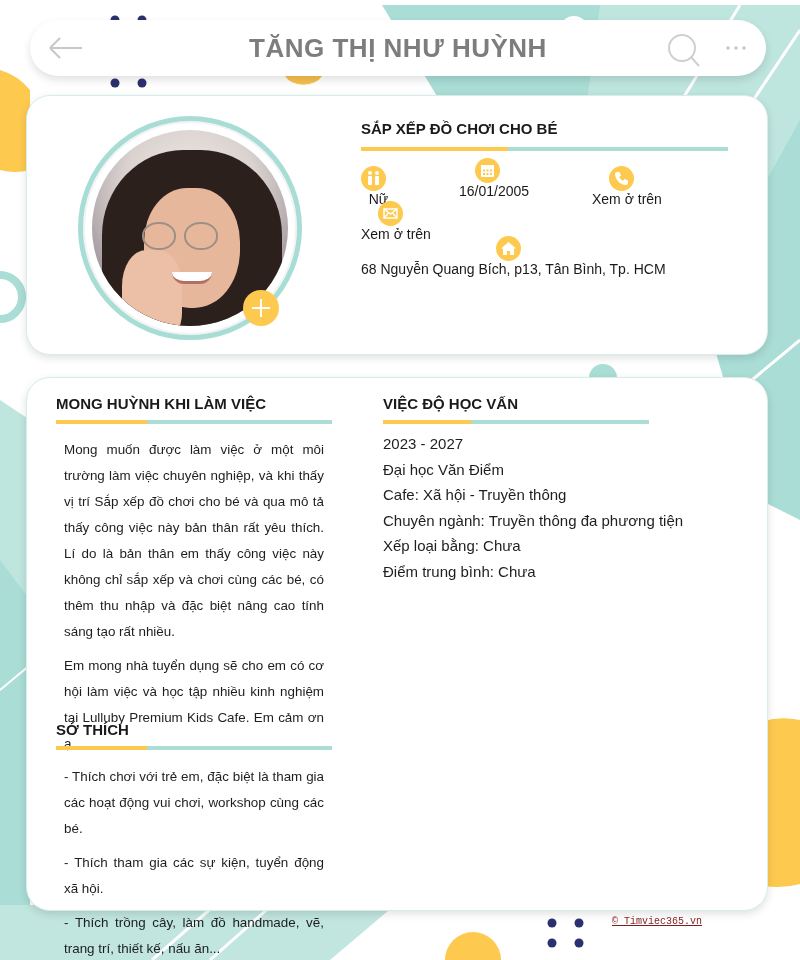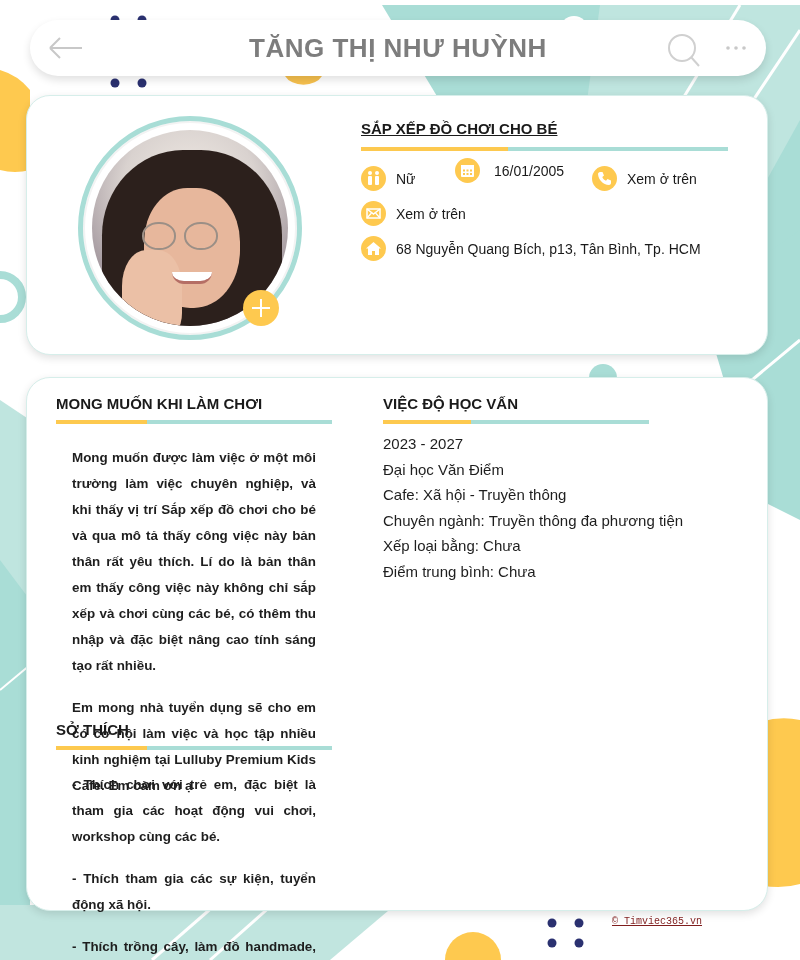--- a/index.html
+++ b/index.html
@@ -60,35 +60,35 @@
 
   .add-btn {
     position: absolute; left: 216px; top: 194px; width: 36px; height: 36px; border-radius: 50%;
     background: #fec94f; cursor: pointer;
   }
   .add-btn::before, .add-btn::after { content: ""; position: absolute; background: #fff; }
   .add-btn::before { left: 9px; top: 17px; width: 18px; height: 2px; }
   .add-btn::after { left: 17px; top: 9px; width: 2px; height: 18px; }
 
   .job-title {
-    position: absolute; left: 334px; top: 24px; font-size: 15px; font-weight: bold; color: #1a1a1a; text-decoration: underline;
+    position: absolute; left: 334px; top: 24px; font-size: 15px; font-weight: bold; color: #1a1a1a;
   }
   .bar {
     position: absolute; height: 4px;
     background: linear-gradient(to right, #fdc94f 0%, #fdc94f 40%, #a9ddd6 40%, #a9ddd6 100%);
   }
   .card-top .bar { left: 334px; top: 51px; width: 367px; }
 
-  .info { position: absolute; display: flex; align-items: center; font-size: 14px; color: #1a1a1a; }
+  .info { position: absolute; display: flex; align-items: center; font-size: 14px; color: #1a1a1a; flex-direction: column; }
   .info .ic { width: 25px; height: 25px; border-radius: 50%; background: #fec94f; margin-right: 10px; position: relative; flex: none; }
   .info .ic svg { position: absolute; left: 0; top: 0; }
 
   .section-title { position: absolute; font-size: 15px; font-weight: bold; color: #1a1a1a; }
   .para { position: absolute; font-size: 13.4px; color: #1e1e1e; line-height: 26px; text-align: justify; }
-  .para p { margin: 16px; font-weight: bold; }
+  .para p { margin: 8px; }
   .edu { position: absolute; left: 356px; top: 53px; font-size: 15px; color: #1e1e1e; line-height: 25.5px; }
 
   .footer-text {
     position: absolute; left: 612px; top: 916px; font-family: "Liberation Mono", "DejaVu Sans Mono", monospace;
     font-size: 10px; color: #7f1d1d; z-index: 2; text-decoration: underline;
   }
 </style>
 </head>
 <body>
 
@@ -223,21 +223,21 @@
     <span class="ic">
       <svg width="25" height="25" viewBox="0 0 25 25">
           <path d="M12.5,6 L20,12.5 L18,12.5 L18,19 L14,19 L14,15 L11,15 L11,19 L7,19 L7,12.5 L5,12.5 Z" fill="#fff"></path>
         </svg>
     </span>
     <span>68 Nguyễn Quang Bích, p13, Tân Bình, Tp. HCM</span>
   </div>
 </div>
 
 <div class="card card-main">
-  <div class="section-title" style="left:29px; top:17px;">MONG MUỐN KHI LÀM CHƠI</div>
+  <div class="section-title" style="left:29px; top:17px;">MONG HUỲNH KHI LÀM VIỆC</div>
   <div class="bar" style="left:29px; top:42px; width:276px; background:linear-gradient(to right,#fdc94f 0%,#fdc94f 33%,#a9ddd6 33%,#a9ddd6 100%);"></div>
   <div class="para" style="left:29px; top:51px; width:276px;">
     <p>Mong muốn được làm việc ở một môi trường làm việc chuyên nghiệp, và khi thấy vị trí Sắp xếp đồ chơi cho bé và qua mô tả thấy công việc này bản thân rất yêu thích. Lí do là bản thân em thấy công việc này không chỉ sắp xếp và chơi cùng các bé, có thêm thu nhập và đặc biệt nâng cao tính sáng tạo rất nhiều.</p>
     <p>Em mong nhà tuyển dụng sẽ cho em có cơ hội làm việc và học tập nhiều kinh nghiệm tại Lulluby Premium Kids Cafe. Em cảm ơn ạ</p>
   </div>
 
   <div class="section-title" style="left:29px; top:343px;">SỞ THÍCH</div>
   <div class="bar" style="left:29px; top:368px; width:276px; background:linear-gradient(to right,#fdc94f 0%,#fdc94f 33%,#a9ddd6 33%,#a9ddd6 100%);"></div>
   <div class="para" style="left:29px; top:378px; width:276px;">
     <p>- Thích chơi với trẻ em, đặc biệt là tham gia các hoạt động vui chơi, workshop cùng các bé.</p>

